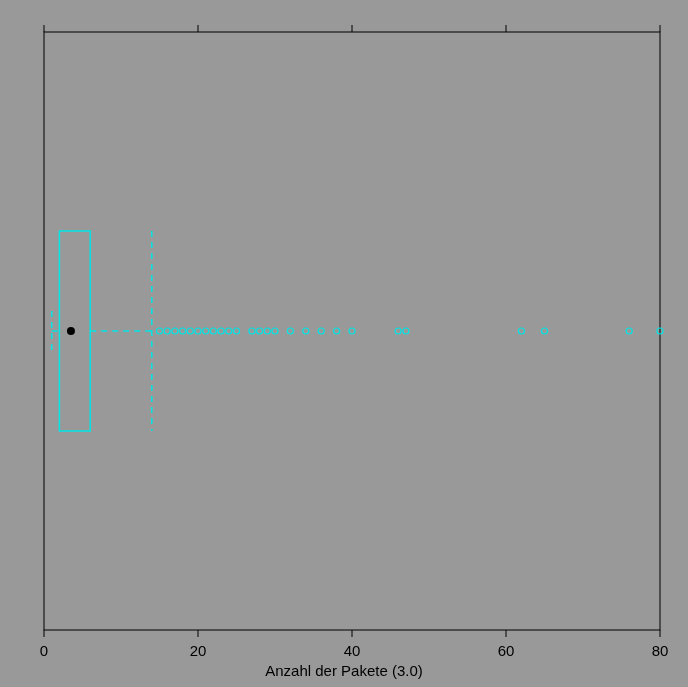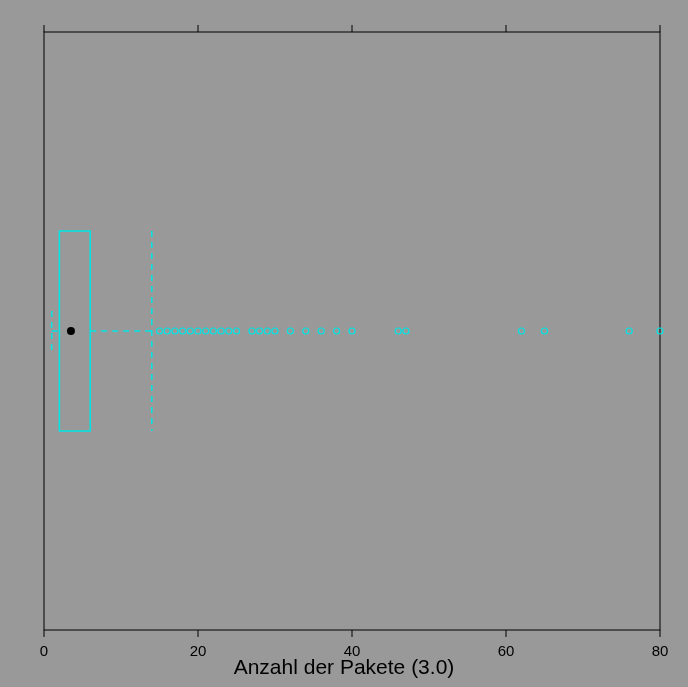--- a/index.html
+++ b/index.html
@@ -20,21 +20,21 @@
   }
   svg {
     display: block;
   }
   .xlabel {
     position: absolute;
     left: 0;
     width: 688px;
     text-align: center;
     bottom: 8px;
-    font-size: 21px;
+    font-size: 15px;
   }
 </style>
 </head>
 <body>
 
 <div class="chart-wrap">
   <svg id="chart-svg" width="688" height="687">
       <rect x="44" y="32" width="616" height="598" fill="none" stroke="#000" stroke-width="1"></rect>
       <line x1="44" y1="32" x2="44" y2="25" stroke="#000" stroke-width="1"></line>
       <line x1="44" y1="630" x2="44" y2="637" stroke="#000" stroke-width="1"></line>

